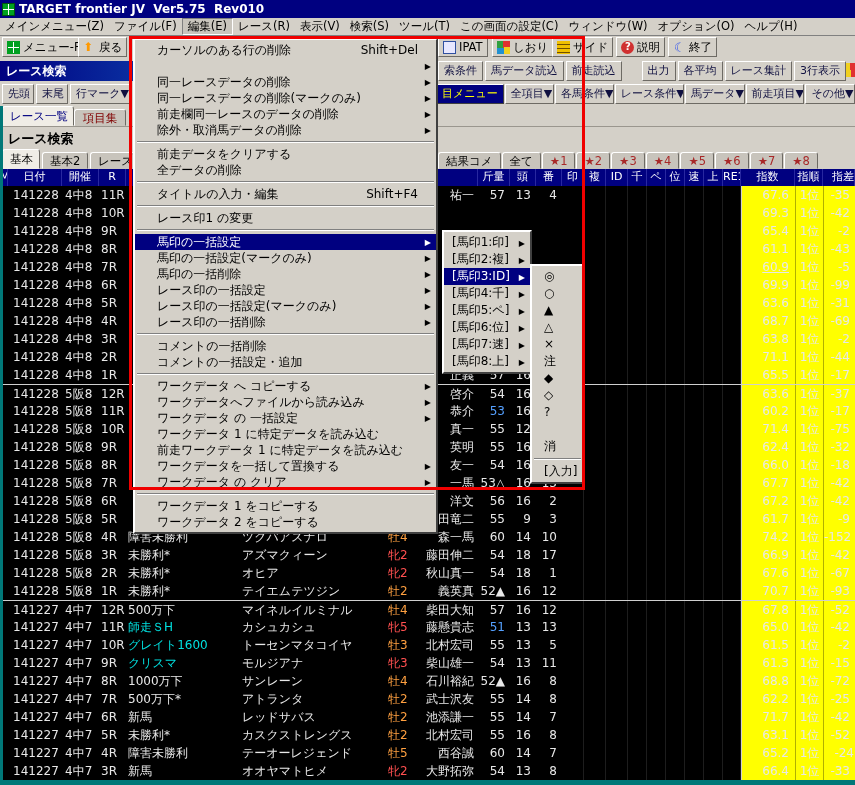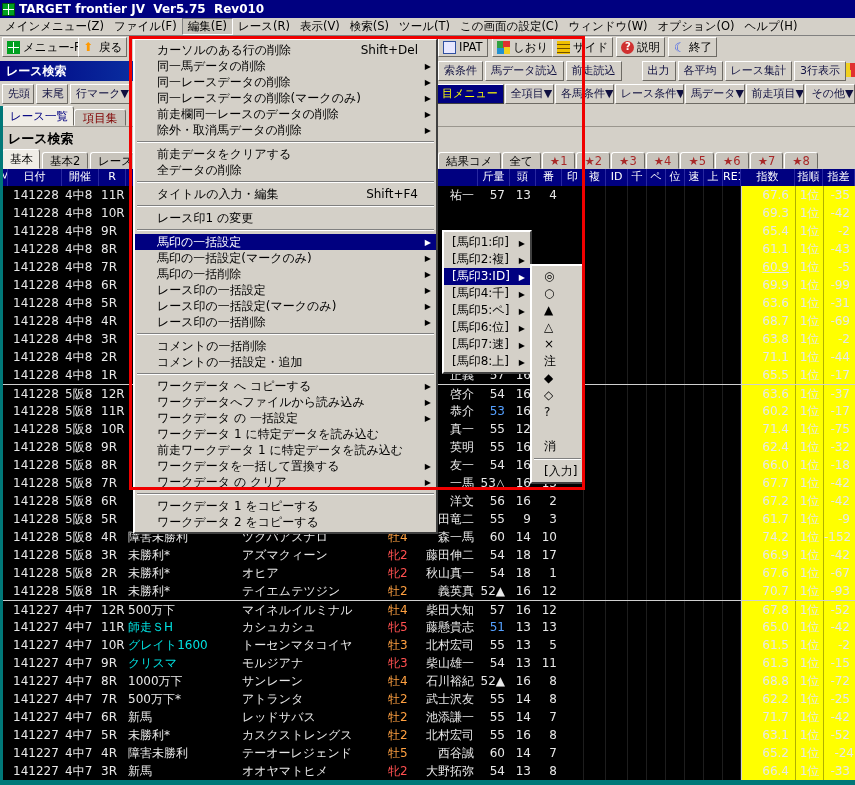--- a/index.html
+++ b/index.html
@@ -229,21 +229,21 @@
       <span style="width: 22px;">複</span>
       <span style="width: 22px;">ID</span>
       <span style="width: 19px;">千</span>
       <span style="width: 19px;">ペ</span>
       <span style="width: 19px;">位</span>
       <span style="width: 19px;">速</span>
       <span style="width: 19px;">上</span>
       <span style="width: 18px;">RE1</span>
       <span style="width: 54px;">指数</span>
       <span style="width: 28px;">指順</span>
-      <span style="width: 32px;">指差</span>
+      <span style="width: 32px; text-align: right;">指差</span>
     </div>
   <div id="grid">
       <div class="trow">
         <span class="cm" style="width: 8px;"></span>
         <span class="cdate" style="width: 54px;">141228</span>
         <span class="ckai" style="width: 37px;">4中8</span>
         <span class="cr" style="width: 27px;">11R</span>
         <span class="crace" style="width: 114px;"></span>
         <span class="chorse" style="width: 148px;"></span>
         <span class="csex m" style="width: 20px;"></span>
@@ -1066,21 +1066,20 @@
       </div>
     </div>
   <div id="leftedge"></div>
 
   <div class="popup" id="editmenu">
       <div class="pitem">
         <span class="lbl">カーソルのある行の削除</span>
         <span class="sc">Shift+Del</span>
       </div>
       <div class="pitem">
-        <span class="lbl">同一馬データの削除</span>
         <span class="arw">▶</span>
       </div>
       <div class="pitem">
         <span class="lbl">同一レースデータの削除</span>
         <span class="arw">▶</span>
       </div>
       <div class="pitem">
         <span class="lbl">同一レースデータの削除(マークのみ)</span>
         <span class="arw">▶</span>
       </div>

